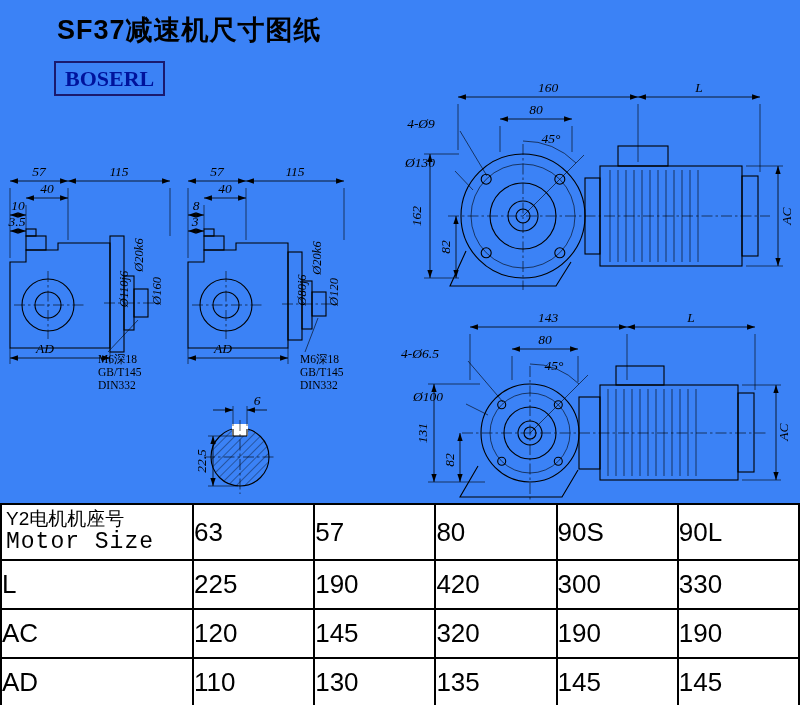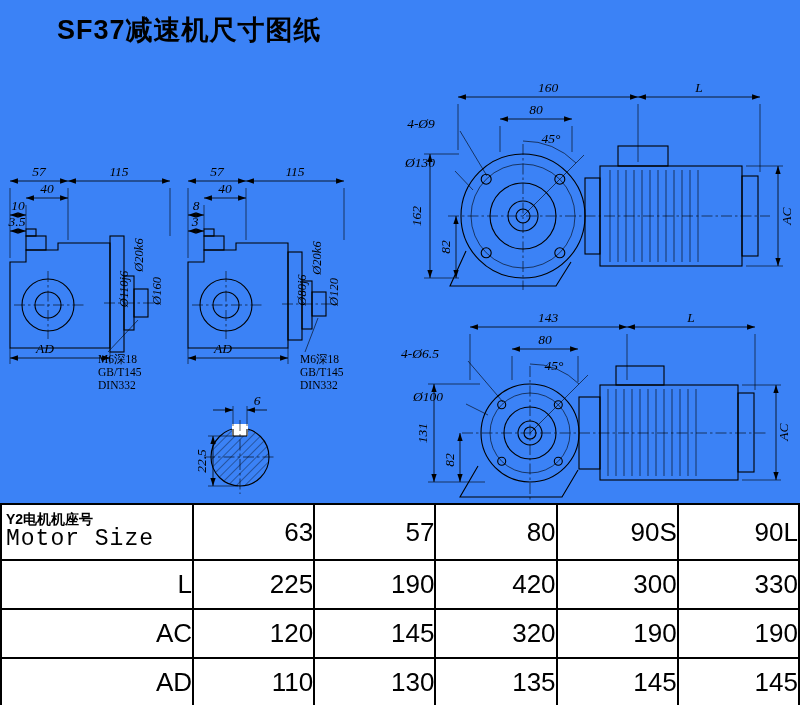--- a/index.html
+++ b/index.html
@@ -13,35 +13,38 @@
   svg .o{stroke:#000;stroke-width:1.1;fill:none}
   svg .thin{stroke:#000;stroke-width:0.6;fill:none}
   svg .cl{stroke:#000;stroke-width:0.6;fill:none;stroke-dasharray:11 3 2.5 3}
   svg .dim{stroke:#000;stroke-width:0.8;fill:none}
   svg text{fill:#000}
   svg .d{font:italic 13.5px "Liberation Serif",serif;text-anchor:middle}
   svg .v{font:italic 12.5px "Liberation Serif",serif;text-anchor:middle}
   svg .n{font:11.5px "Liberation Serif",serif;text-anchor:start}
   table#dimtable{position:absolute;left:0;top:503px;width:800px;height:202px;
          border-collapse:collapse;table-layout:fixed;background:#fff}
-  #dimtable td,#dimtable th{border:2px solid #000;text-align:right;vertical-align:middle;
+  #dimtable td,#dimtable th{border:2px solid #000;text-align:left;vertical-align:middle;
          font-weight:400;font-size:26px;padding:0}
   #dimtable col.c0{width:192px}
   #dimtable tr{height:49px}
   #dimtable tr.r0{height:56px}
   #dimtable th.hdr{text-align:left;padding-left:4px}
-  .cn{font-size:14px;line-height:1.15;font-weight:700}
+  .cn{font-size:19px;line-height:1.15;font-weight:400}
   .en{font-family:"Liberation Mono",monospace;font-size:23px;line-height:1.1;letter-spacing:1px}
 </style>
 </head>
 <body>
 
 <div id="sheet">
 
   <h1 id="title">SF37减速机尺寸图纸</h1>
+  <div id="brand">
+    <span>BOSERL</span>
+  </div>
 
   <svg class="draw" width="800" height="705" viewBox="0 0 800 705">
     <defs>
       <marker id="arr" viewBox="0 0 10 10" refX="9.5" refY="5" markerWidth="11" markerHeight="11" orient="auto-start-reverse">
         <path d="M0.5,2 L9.5,5 L0.5,8 z"></path>
       </marker>
       <pattern id="hatch" width="6" height="6" patternUnits="userSpaceOnUse" patternTransform="rotate(45)">
         <line x1="0" y1="0" x2="0" y2="6" stroke="#000" stroke-width="0.7"></line>
       </pattern>
     </defs>

